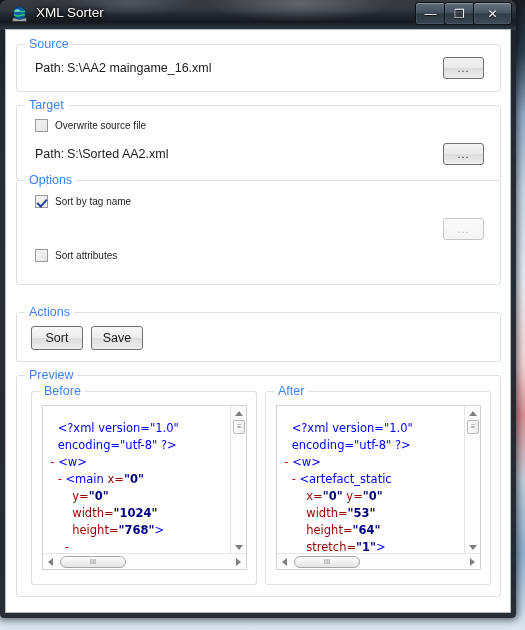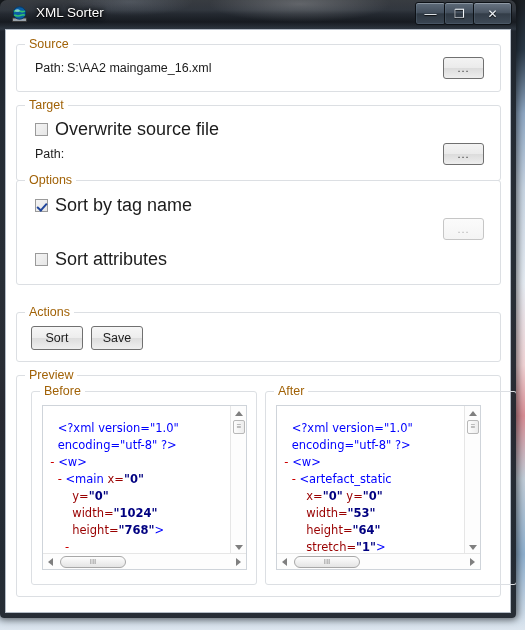--- a/index.html
+++ b/index.html
@@ -93,21 +93,21 @@
     border-radius: 3px;
     box-sizing: border-box;
     background: transparent;
   }
   .group > .legend {
     position: absolute;
     top: -8px; left: 8px;
     padding: 0 4px;
     background: #ffffff;
     font-size: 12.5px;
-    color: #a16207;
+    color: #3b82f6;
     white-space: nowrap;
   }
 
   .row-label {
     position: absolute;
     font-size: 12.5px;
     color: #1c1c1c;
     white-space: nowrap;
   }
 
@@ -158,21 +158,21 @@
     position: absolute; left: 3px; top: 1px;
     width: 4px; height: 8px;
     border: solid #21469b;
     border-width: 0 2px 2px 0;
     transform: rotate(42deg);
     display: none;
   }
   .cbox.checked::after { display: block; }
   .cbox-label {
     margin-left: 7px;
-    font-size: 18px;
+    font-size: 10px;
     color: #1c1c1c;
     white-space: nowrap;
   }
 
   
   .xml-pane {
     position: absolute;
     background: #ffffff;
     border: 1px solid #cfd4da;
     box-sizing: border-box;
@@ -283,20 +283,21 @@
 
     <div class="group" style="left:10px; top:75px; width:485px; height:76px;">
       <div class="legend">Target</div>
 
       <div class="cbox-row" style="left:18px; top:13px;">
         <span class="cbox"></span>
         <span class="cbox-label">Overwrite source file</span>
       </div>
 
       <div class="row-label" style="left:18px; top:41px;">Path:</div>
+      <div class="row-label" style="left:50px; top:41px;">S:\Sorted AA2.xml</div>
       <div class="dots-btn" style="left:426px; top:37px;">...</div>
     </div>
 
     <div class="group" style="left:10px; top:150px; width:485px; height:105px;">
       <div class="legend">Options</div>
 
       <div class="cbox-row" style="left:18px; top:14px;">
         <span class="cbox checked"></span>
         <span class="cbox-label">Sort by tag name</span>
       </div>
@@ -336,21 +337,21 @@
           <div class="hscroll" style="left:0; bottom:0; width:203px; height:16px;">
             <div class="sb-arrow arrow-left" style="left:5px; top:4px;"></div>
             <div class="sb-thumb-h" style="left:17px; width:66px;">
               <span class="grip">III</span>
             </div>
             <div class="sb-arrow arrow-right" style="right:5px; top:4px;"></div>
           </div>
         </div>
       </div>
 
-      <div class="group" style="left:248px; top:15px; width:252px; height:194px;">
+      <div class="group" style="left:248px; top:15px; width:226px; height:194px;">
         <div class="legend">After</div>
 
         <div class="xml-pane" style="left:10px; top:13px; width:205px; height:165px;">
           <div class="xml-body" id="after-body"><div class="xml-line"><span>    </span><span class="tg">&lt;?xml version="1.0"</span></div><div class="xml-line"><span>    </span><span class="tg">encoding="utf-8" ?&gt;</span></div><div class="xml-line"><span>  </span><span class="mn">-</span><span> </span><span class="tg">&lt;w&gt;</span></div><div class="xml-line"><span>    </span><span class="mn">-</span><span> </span><span class="tg">&lt;artefact_static</span></div><div class="xml-line"><span>        </span><span class="at">x=</span><span class="vl">"0"</span><span> </span><span class="at">y=</span><span class="vl">"0"</span></div><div class="xml-line"><span>        </span><span class="at">width=</span><span class="vl">"53"</span></div><div class="xml-line"><span>        </span><span class="at">height=</span><span class="vl">"64"</span></div><div class="xml-line"><span>        </span><span class="at">stretch=</span><span class="vl">"1"</span><span class="tg">&gt;</span></div><div class="xml-line"><span> </span></div></div>
 
           <div class="vscroll" style="right:0; top:0; width:16px; height:149px;">
             <div class="sb-arrow arrow-up" style="left:4px; top:5px;"></div>
             <div class="sb-thumb-v" style="top:14px; height:14px;">
               <div class="grip" style="text-align:center; line-height:12px;">≡</div>
             </div>

